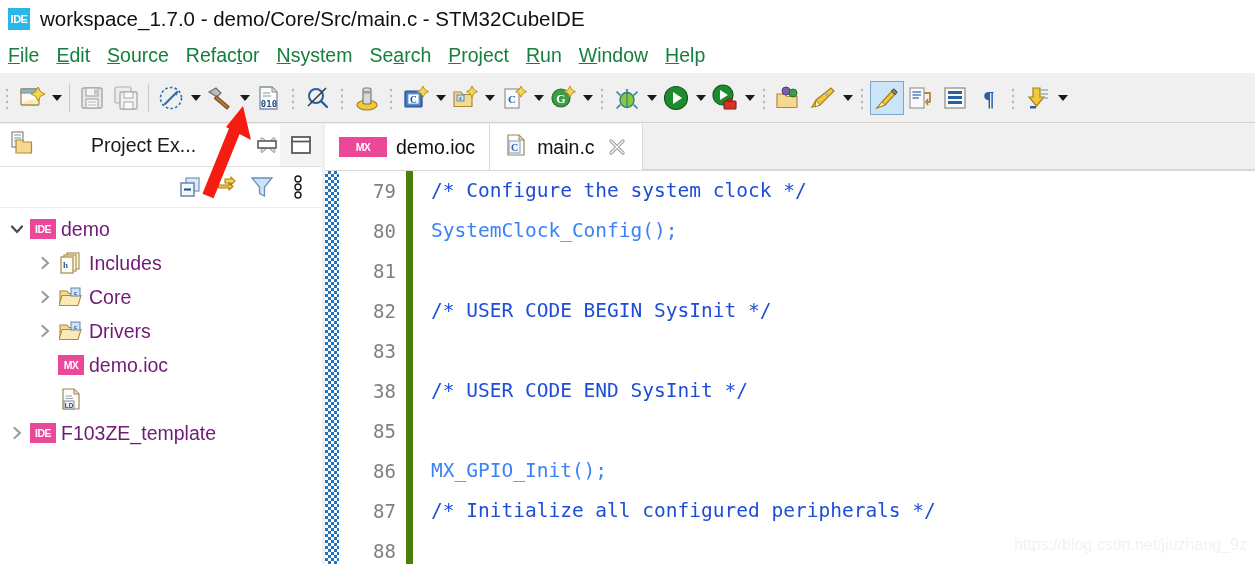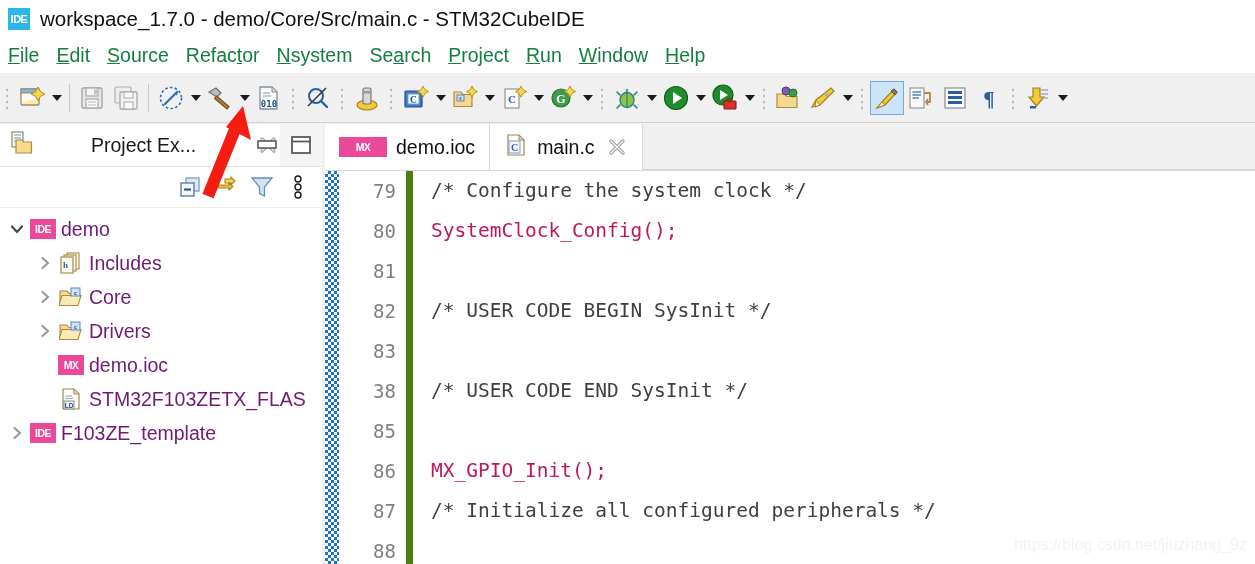--- a/index.html
+++ b/index.html
@@ -331,24 +331,24 @@
     flex: 1 1 auto;
     padding-left: 18px;
     box-sizing: border-box;
     overflow: hidden;
   }
   .cl {
     height: 40px;
     line-height: 40px;
     font-family: "DejaVu Sans Mono", monospace;
     font-size: 19.5px;
-    color: #be185d;
+    color: #3b82f6;
     white-space: pre;
   }
-  .cl.comment { color: #404040; }
+  .cl.comment { color: #1d4ed8; }
 
   
   .annot {
     position: absolute;
     left: 0; top: 0;
     width: 1255px; height: 564px;
     pointer-events: none;
   }
 
   
@@ -753,21 +753,20 @@
           <span class="tree-icon">
             <svg width="24" height="24" viewBox="0 0 24 24">
               <path d="M4 2 h11 l5 5 v15 h-16 Z" fill="#fdfdf6" stroke="#9a8a5a" stroke-width="1.2"></path>
               <path d="M15 2 v5 h5 Z" fill="#e8e4d0" stroke="#9a8a5a" stroke-width="1"></path>
               <line x1="6.5" y1="9" x2="13" y2="9" stroke="#9aa8bb" stroke-width="1.1"></line>
               <line x1="6.5" y1="11.5" x2="14" y2="11.5" stroke="#9aa8bb" stroke-width="1.1"></line>
               <rect x="5" y="14" width="10" height="8" fill="#f0f0f0" stroke="#8a8a8a" stroke-width="1"></rect>
               <text x="10" y="20.5" font-family="Liberation Sans, sans-serif" font-size="6.5" font-weight="bold" fill="#1c4b8a" text-anchor="middle">LD</text>
             </svg>
           </span>
-          <span class="tree-label">STM32F103ZETX_FLAS</span>
         </div>
 
         <div class="tree-row" style="padding-left:4px">
           <span class="tree-arrow">
             <svg width="16" height="16" viewBox="0 0 16 16">
                 <path d="M5.5 3 L11 8 L5.5 13" fill="none" stroke="#9a9a9a" stroke-width="2.2" stroke-linecap="round" stroke-linejoin="round"></path>
               </svg>
           </span>
           <span class="tree-icon">
             <span class="sq-badge">IDE</span>

